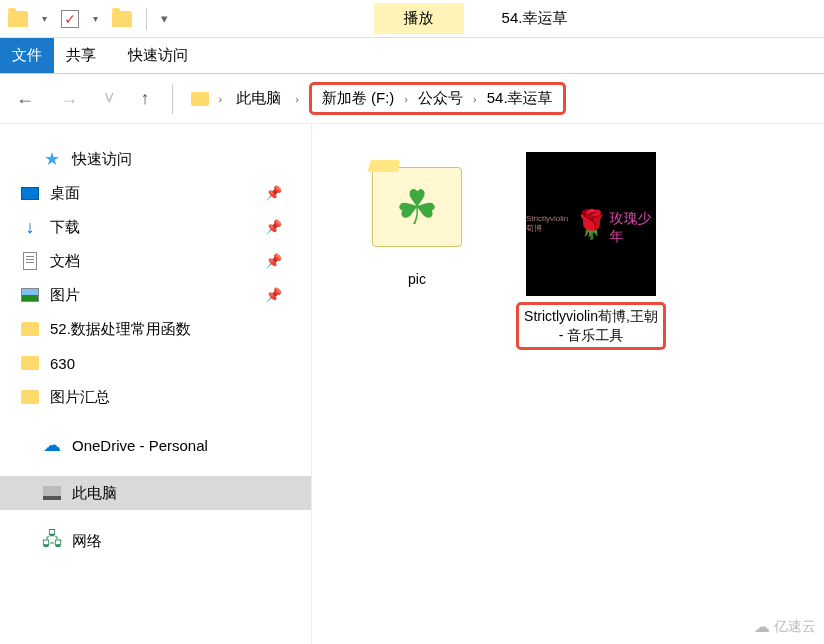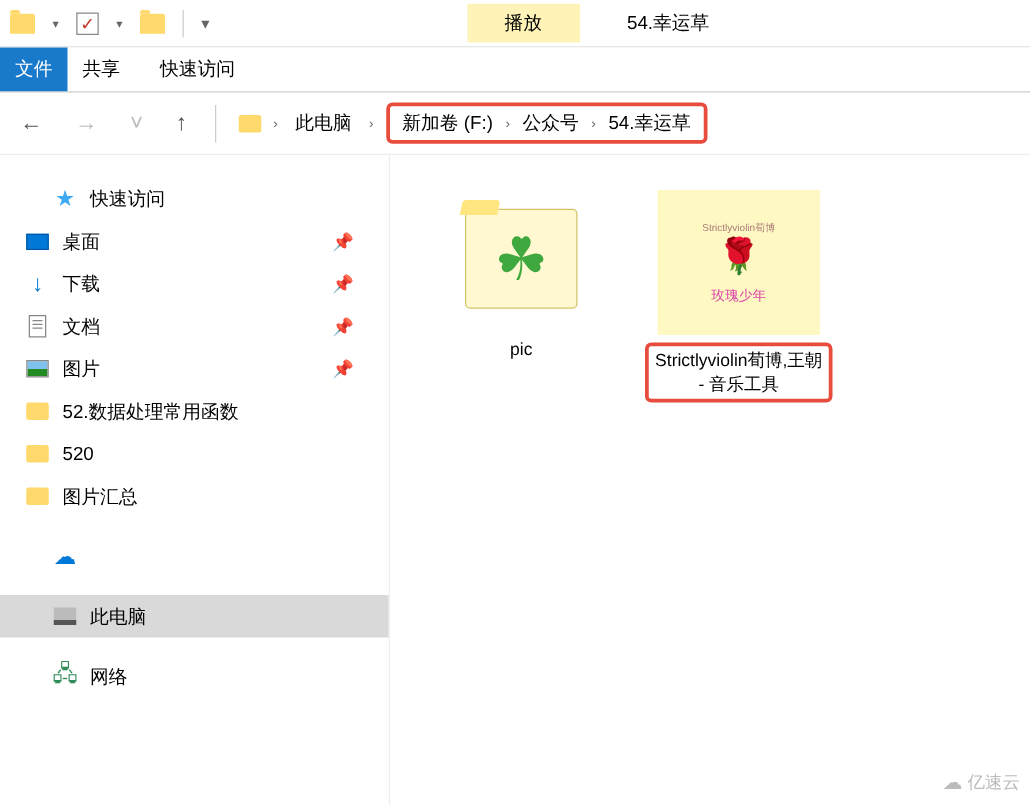--- a/index.html
+++ b/index.html
@@ -52,23 +52,23 @@
 .ico-cloud { color: #0078d7; font-size: 18px; }
 .ico-pc { width: 18px; height: 14px; background: linear-gradient(#bbb 70%, #555 70%); }
 .ico-net { color: #2e8b57; font-size: 18px; }
 
 .content { flex: 1; padding: 28px 30px; display: flex; gap: 24px; align-items: flex-start; }
 .item { width: 150px; display: flex; flex-direction: column; align-items: center; cursor: pointer; }
 .thumb { width: 110px; height: 110px; display: flex; align-items: center; justify-content: center; }
 .folder-thumb { width: 90px; height: 80px; background: #fff8d0; border: 1px solid #d4c466; border-radius: 0 4px 4px 4px; position: relative; display: flex; align-items: center; justify-content: center; }
 .folder-thumb::before { content: ""; position: absolute; top: -8px; left: -4px; width: 30px; height: 12px; background: #ffe680; border-radius: 3px 3px 0 0; transform: skewX(-12deg); }
 .clover { font-size: 48px; color: #3fa83f; }
-.music-thumb { width: 130px; height: 116px; background: #fef9c3; display: flex; flex-direction: column; align-items: center; justify-content: center; color: #a33; font-size: 11px; }
+.music-thumb { width: 130px; height: 144px; background: #000000; display: flex; flex-direction: row; align-items: center; justify-content: center; color: #a33; font-size: 11px; }
 .rose { font-size: 28px; color: #b22; }
-.music-caption { font-size: 11px; color: #d4a; margin-top: 8px; }
+.music-caption { font-size: 14px; color: #d4a; margin-top: 8px; }
 .item-label { text-align: center; font-size: 14px; margin-top: 6px; padding: 2px 4px; line-height: 1.35; }
 .item-label.boxed { border: 3px solid #e74c3c; border-radius: 5px; }
 
 .watermark { position: absolute; right: 8px; bottom: 8px; color: #bbb; font-size: 14px; display: flex; align-items: center; gap: 4px; }
 .watermark .cloud { font-size: 16px; }
 </style>
 </head>
 <body>
 
 <div class="titlebar">
@@ -150,32 +150,33 @@
       <div class="sb-item lvl2">
         <span class="sb-icon">
             <span class="ico-folder"></span>
           </span>
         <span>52.数据处理常用函数</span>
       </div>
       <div class="sb-item lvl2">
         <span class="sb-icon">
             <span class="ico-folder"></span>
           </span>
-        <span>520</span>
+        <span>630</span>
       </div>
       <div class="sb-item lvl2">
         <span class="sb-icon">
             <span class="ico-folder"></span>
           </span>
         <span>图片汇总</span>
       </div>
     </div>
     <div class="sb-group">
       <div class="sb-item">
         <span class="sb-icon ico-cloud">☁</span>
+        <span>OneDrive - Personal</span>
       </div>
     </div>
     <div class="sb-group">
       <div class="sb-item selected">
         <span class="sb-icon">
             <span class="ico-pc"></span>
           </span>
         <span>此电脑</span>
       </div>
     </div>

